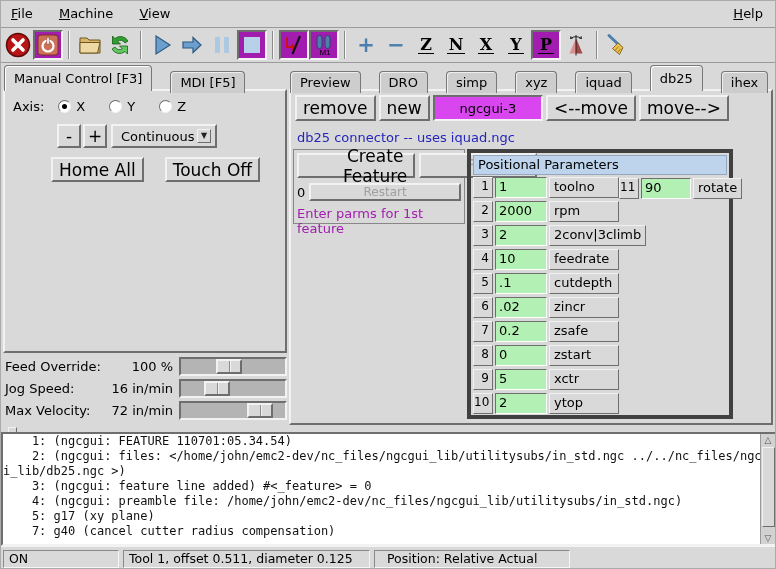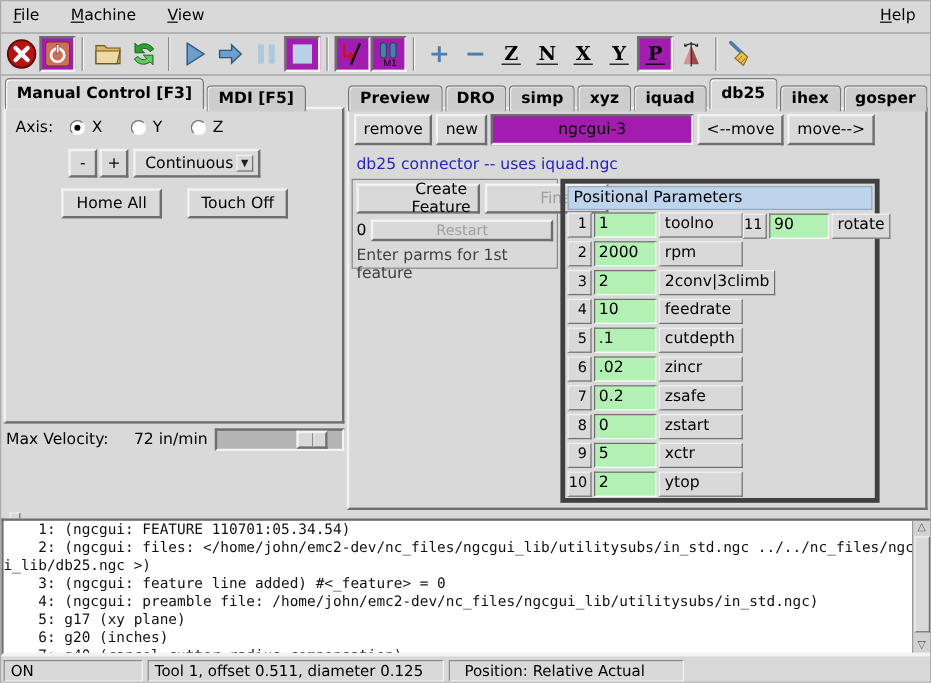--- a/index.html
+++ b/index.html
@@ -3,41 +3,41 @@
 <meta charset="utf-8">
 <style>
   html,body{margin:0;padding:0;background:#fff;}
   #window{position:relative;width:776px;height:569px;background:#d9d9d9;
     font-family:"DejaVu Sans","Liberation Sans",sans-serif;font-size:13px;color:#000;
     overflow:hidden;border:1px solid #aaa;box-sizing:border-box;}
   .raised{border:2px solid;border-color:#f2f2f2 #6e6e6e #6e6e6e #f2f2f2;background:#d9d9d9;}
   .raised1{border:1px solid;border-color:#f2f2f2 #6e6e6e #6e6e6e #f2f2f2;background:#d9d9d9;}
   .sunken{border:2px solid;border-color:#6e6e6e #f2f2f2 #f2f2f2 #6e6e6e;}
   .btn{display:flex;align-items:center;justify-content:center;cursor:default;box-sizing:border-box;
-    font-family:inherit;font-size:13px;color:#000;padding:0 6px;}
+    font-family:inherit;font-size:17px;color:#000;padding:0 6px;}
   .btn.disabled{color:#a0a0a0;}
   
   #menubar{height:26px;line-height:26px;padding:0 8px;border-bottom:1px solid #9a9a9a;position:relative;}
   .menu-item{display:inline-block;margin-right:18px;padding:0 2px;}
   .menu-item::first-letter{text-decoration:underline;}
   #menu-help{position:absolute;right:10px;top:0;margin:0;}
   
   #toolbar{height:34px;display:flex;align-items:center;padding:0 2px;border-bottom:1px solid #9a9a9a;background:#d9d9d9;}
   .tbtn{width:30px;height:30px;display:flex;align-items:center;justify-content:center;
     border:2px solid transparent;box-sizing:border-box;background:transparent;padding:0;}
   .tbtn.checked{border-color:#6e6e6e #f4f4f4 #f4f4f4 #6e6e6e;background:#a21caf;}
   .tsep{width:0;height:28px;border-left:1px solid #8a8a8a;border-right:1px solid #f6f6f6;margin:0 5px;}
   .glyph-blue{color:#4d7fae;font-weight:bold;font-size:21px;line-height:20px;font-family:"DejaVu Sans",sans-serif;}
   .viewletter{font-family:"DejaVu Serif","Liberation Serif",serif;font-weight:bold;font-size:16px;
     border-bottom:1px solid #000;padding:0 2px 0;line-height:17px;}
   
   .nb-tabs{position:absolute;height:25px;white-space:nowrap;}
   .tab{height:21px;line-height:21px;padding:0 9px;background:#cdcdcd;border:1px solid #777;border-bottom:none;
-    border-radius:4px 4px 0 0;margin-right:2px;display:inline-block;position:relative;top:4px;
-    box-shadow:inset 1px 1px 0 #eee;font-weight:bold;}
+    border-radius:4px 4px 0 0;margin-right:18px;display:inline-block;position:relative;top:4px;
+    box-shadow:inset 1px 1px 0 #eee;}
   .tab.active{background:#d9d9d9;top:0;height:25px;line-height:25px;z-index:3;
     box-shadow:inset 1px 1px 0 #fff;}
   .nb-frame{position:absolute;box-sizing:border-box;border:2px solid;border-color:#f2f2f2 #6e6e6e #6e6e6e #f2f2f2;background:#d9d9d9;z-index:2;}
   #left-tabs{left:3px;top:64px;z-index:3;}
   #left-frame{left:2px;top:88px;width:284px;height:264px;}
   #right-tabs{left:289px;top:64px;z-index:3;}
   #right-frame{left:288px;top:88px;width:484px;height:336px;}
   
   .axis-row{margin:8px 0 0 8px;display:flex;align-items:center;}
   .radio-item{display:flex;align-items:center;margin-right:24px;}
@@ -57,30 +57,30 @@
   .s-label{position:absolute;left:4px;top:2px;}
   .s-value{position:absolute;left:60px;width:112px;top:2px;text-align:right;}
   .s-track{position:absolute;left:178px;top:0;width:108px;height:19px;background:#b4b4b4;box-sizing:border-box;
     border:2px solid;border-color:#6e6e6e #f2f2f2 #f2f2f2 #6e6e6e;}
   .s-handle{position:absolute;top:0;width:26px;height:15px;box-sizing:border-box;
     border:2px solid;border-color:#f2f2f2 #6e6e6e #6e6e6e #f2f2f2;background:#d9d9d9;}
   .s-handle::after{content:"";position:absolute;left:11px;top:0;bottom:0;border-left:1px solid #8c8c8c;border-right:1px solid #f2f2f2;}
   
   #ng-controls{position:absolute;left:4px;top:4px;right:42px;height:26px;display:flex;gap:3px;}
   #ng-controls .btn{height:26px;}
-  #ng-instance{flex:1;display:flex;align-items:center;justify-content:center;background:#a21caf;}
+  #ng-instance{flex:1;display:flex;align-items:center;justify-content:center;background:#d946ef;}
   #ng-desc{position:absolute;left:6px;top:39px;color:#2525bb;}
   #ng-leftbox{position:absolute;left:2px;top:58px;width:172px;height:75px;border:1px solid #878787;box-sizing:border-box;padding:3px;}
   .ng-row1{display:flex;gap:4px;}
   .ng-row1 .btn{height:25px;padding-left:44px;}
   #create-feature{flex:1.7;}
   #finalize{flex:1;}
   .ng-row2{display:flex;align-items:center;gap:4px;margin-top:5px;}
   #restart{flex:1;height:18px;font-size:12px;}
-  #ng-hint{margin-top:5px;color:#404040;}
+  #ng-hint{margin-top:5px;color:#a21caf;}
   #ng-rightbox{position:absolute;left:176px;top:58px;width:266px;height:270px;border:4px solid #404040;box-sizing:border-box;}
   #pp-header{margin:2px;height:18px;line-height:18px;padding-left:4px;background:#bdd4ec;border:1px solid #93a7c0;}
   .p-row{display:flex;gap:2px;height:21px;margin:0 0 3px 2px;}
   .p-num{width:20px;box-sizing:border-box;text-align:right;padding:1px 3px 0 0;font-size:12px;}
   .p-val{width:52px;box-sizing:border-box;border:1px solid;border-color:#6e6e6e #fff #fff #6e6e6e;
     background:#b3f0b3;padding:1px 0 0 3px;font-size:13px;}
   .p-name{box-sizing:border-box;min-width:70px;padding:1px 4px 0;font-size:13px;}
   #pp-col2{position:absolute;left:146px;top:25px;}
   #pp-col2 .p-val{width:50px;}
   #pp-col2 .p-name{min-width:44px;}
@@ -274,20 +274,34 @@
       </div>
     </div>
     <div class="home-row">
       <button class="btn raised">Home All</button>
       <button class="btn raised">Touch Off</button>
     </div>
   </div>
 
   <div id="sliders">
     <div class="s-row">
+      <span class="s-label">Feed Override:</span>
+      <span class="s-value">100 %</span>
+      <span class="s-track">
+        <span class="s-handle" style="left: calc(45% - 11.7px);"></span>
+      </span>
+    </div>
+    <div class="s-row">
+      <span class="s-label">Jog Speed:</span>
+      <span class="s-value">16 in/min</span>
+      <span class="s-track">
+        <span class="s-handle" style="left: calc(30% - 7.8px);"></span>
+      </span>
+    </div>
+    <div class="s-row">
       <span class="s-label">Max Velocity:</span>
       <span class="s-value">72 in/min</span>
       <span class="s-track">
         <span class="s-handle" style="left: calc(85% - 22.1px);"></span>
       </span>
     </div>
   </div>
 
   <div id="right-tabs" class="nb-tabs">
     <span class="tab">Preview</span><span class="tab">DRO</span><span class="tab">simp</span><span class="tab">xyz</span><span class="tab">iquad</span><span class="tab active">db25</span><span class="tab">ihex</span><span class="tab">gosper</span><span class="tab">Custom</span>
@@ -379,21 +393,20 @@
 
   <div id="sash-grip" class="raised1"></div>
 
   <div id="gcode">
     <div class="gline">    1: (ngcgui: FEATURE 110701:05.34.54)</div>
     <div class="gline">    2: (ngcgui: files: &lt;/home/john/emc2-dev/nc_files/ngcgui_lib/utilitysubs/in_std.ngc ../../nc_files/ngcgu</div>
     <div class="gline">i_lib/db25.ngc &gt;)</div>
     <div class="gline">    3: (ngcgui: feature line added) #&lt;_feature&gt; = 0</div>
     <div class="gline">    4: (ngcgui: preamble file: /home/john/emc2-dev/nc_files/ngcgui_lib/utilitysubs/in_std.ngc)</div>
     <div class="gline">    5: g17 (xy plane)</div>
-    <div class="gline">    6: g20 (inches)</div>
     <div class="gline">    7: g40 (cancel cutter radius compensation)</div>
     <div id="gscroll">
       <span class="sc-arrow">△</span>
       <span id="gthumb" class="raised1"></span>
       <span class="sc-arrow" style="position:absolute;bottom:0;left:0;right:0;">▽</span>
     </div>
   </div>
 
   <div id="statusbar">
     <span id="sb-on" class="sb-cell">ON</span>

